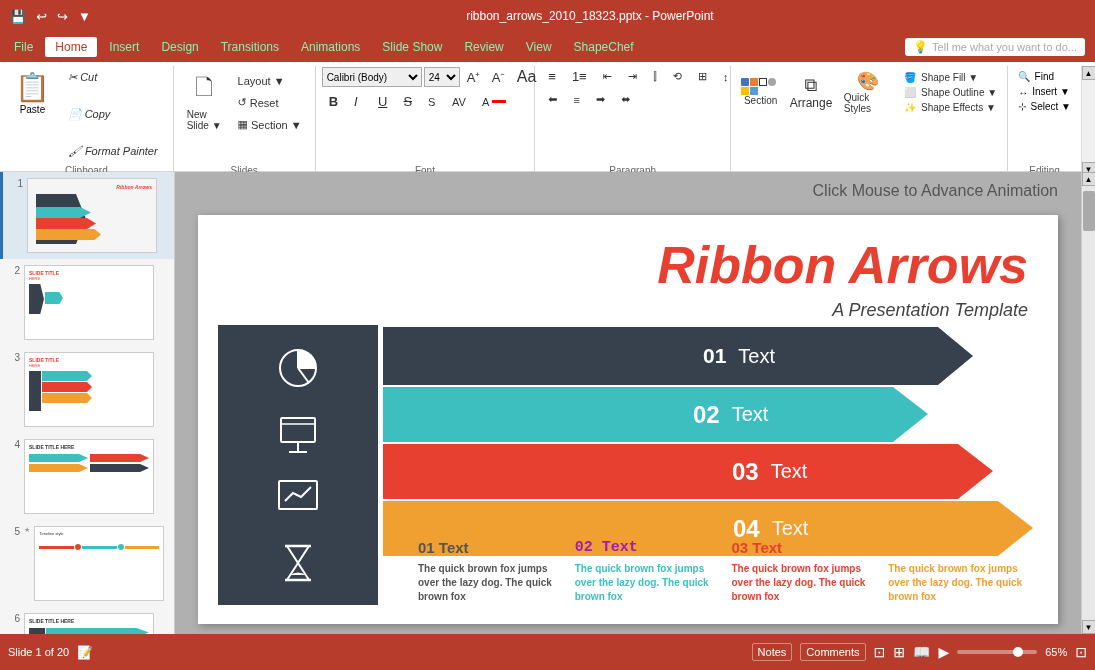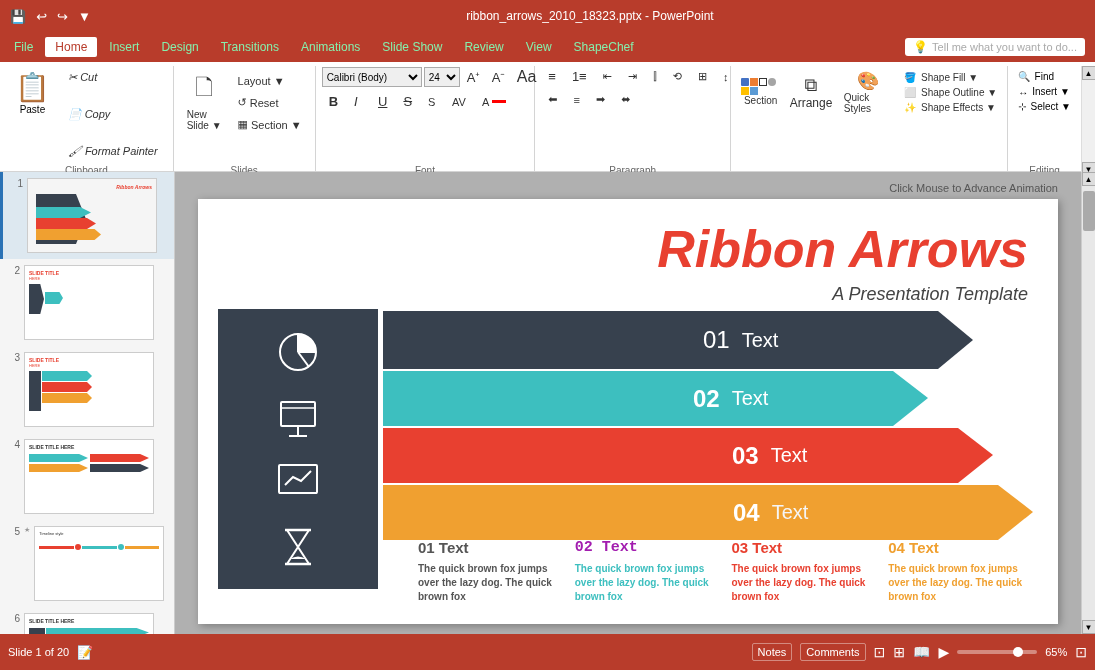--- a/index.html
+++ b/index.html
@@ -151,23 +151,23 @@
       flex-direction: column;
       align-items: center;
       padding: 10px;
       overflow: auto;
       background: #b0b0b0;
     }
     .click-hint {
       width: 100%;
       max-width: 860px;
       text-align: right;
-      font-size: 11px;
+      font-size: 16px;
       color: #555;
-      margin-bottom: 5px;
+      margin-bottom: 15px;
     }
     .slide-canvas {
       width: 860px;
       height: 460px;
       background: white;
       box-shadow: 2px 2px 8px rgba(0,0,0,0.3);
       position: relative;
       overflow: hidden;
     }
 
@@ -583,21 +583,21 @@
             <path d="M17,37 Q25,32 33,37" fill="white" stroke="none"></path>
           </svg>
         </div>
       </div>
 
       <div style="position:absolute;left:185px;top:112px;width:590px;height:58px;">
         <svg width="590" height="58" viewBox="0 0 590 58">
           <polygon points="0,0 555,0 590,29 555,58 0,58" fill="#37414e"></polygon>
         </svg>
         <div style="position:absolute;top:0;left:0;width:590px;height:58px;display:flex;align-items:center;padding-left:320px;gap:12px;">
-          <span style="font-size:24px;font-weight:normal;color:white;">01</span>
+          <span style="font-size:21px;font-weight:bold;color:white;">01</span>
           <span style="font-size:20px;color:white;">Text</span>
         </div>
       </div>
 
       <div style="position:absolute;left:185px;top:172px;width:545px;height:55px;">
         <svg width="545" height="55" viewBox="0 0 545 55">
           <polygon points="0,0 510,0 545,27 510,55 0,55" fill="#3dbfbf"></polygon>
         </svg>
         <div style="position:absolute;top:0;left:0;width:545px;height:55px;display:flex;align-items:center;padding-left:310px;gap:12px;">
           <span style="font-size:24px;font-weight:bold;color:white;">02</span>

